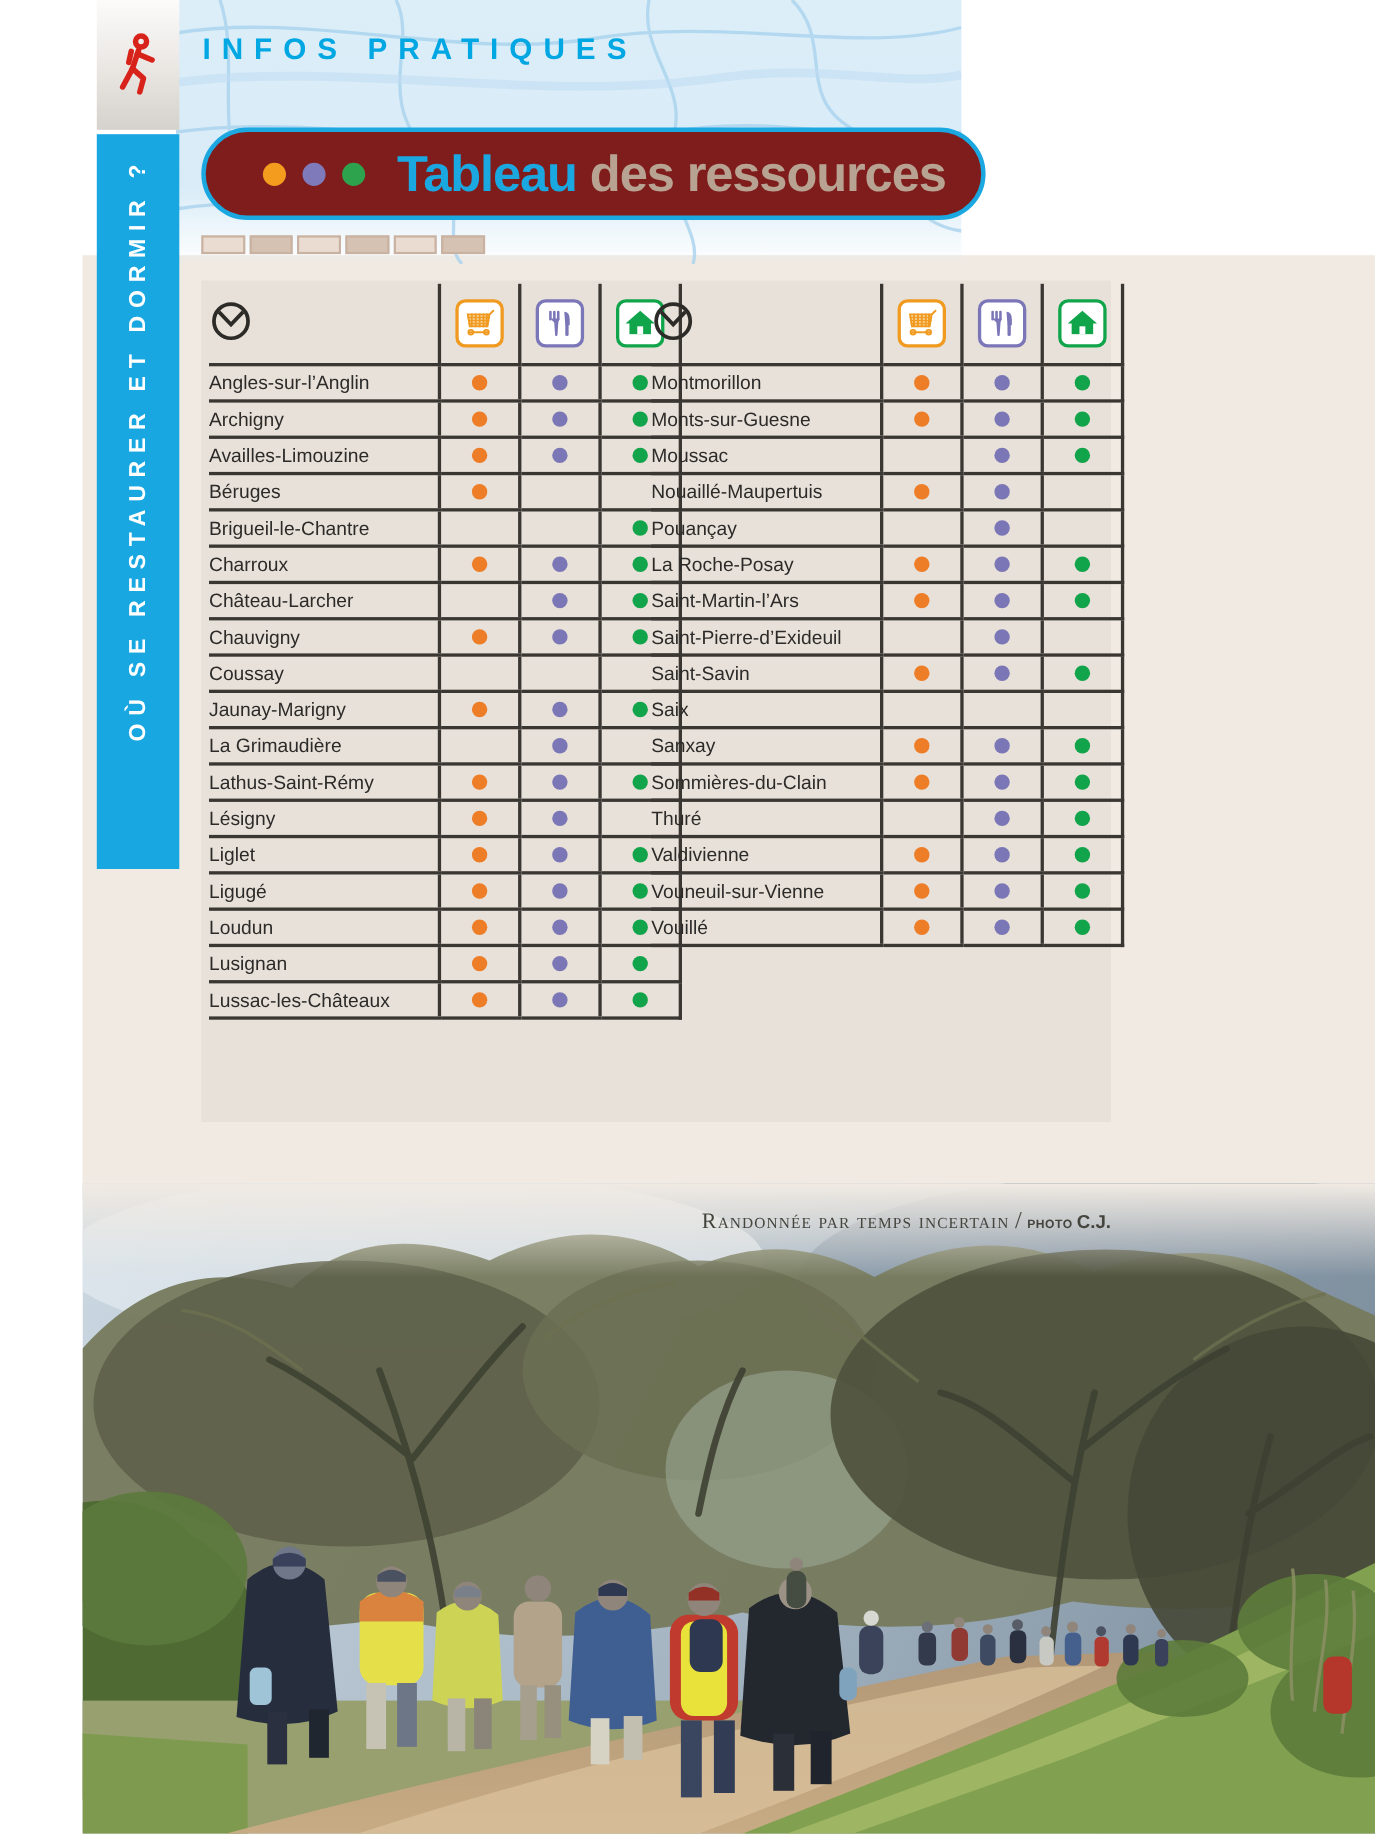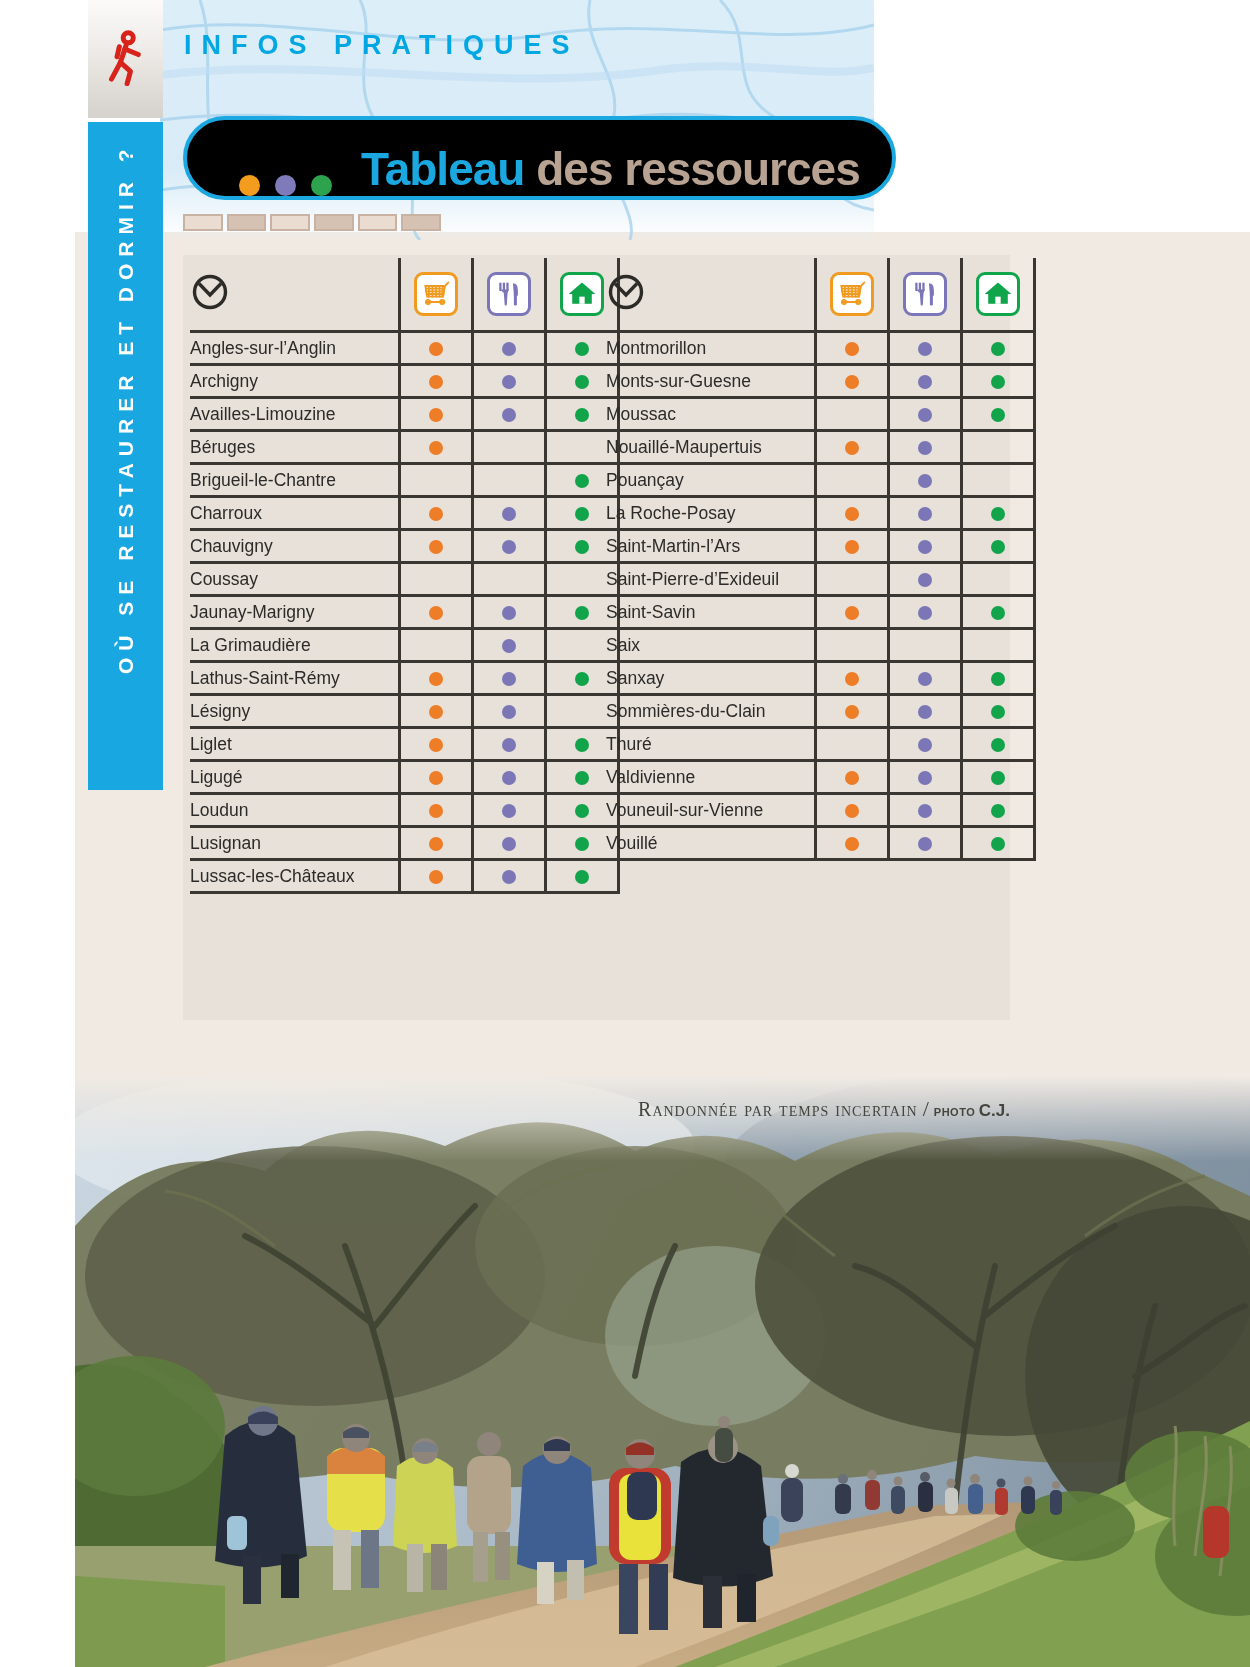--- a/index.html
+++ b/index.html
@@ -28,37 +28,37 @@
     display:flex;align-items:center;justify-content:center;
     color:#fff;font-weight:bold;font-size:21px;letter-spacing:7px;white-space:nowrap;
   }
   
   .kicker{
     position:absolute;left:184px;top:30px;font-size:27px;font-weight:bold;
     color:#00A7E3;letter-spacing:10px;
   }
   .title-capsule{
     position:absolute;left:183px;top:116px;width:713px;height:84px;box-sizing:border-box;
-    background:#000000;border:4px solid #1BA8E1;border-radius:46px;
-    display:flex;align-items:flex-end;padding-left:52px;
+    background:#7f1d1d;border:4px solid #1BA8E1;border-radius:46px;
+    display:flex;align-items:center;padding-left:52px;
   }
   .tdot{width:21px;height:21px;border-radius:50%;margin-right:15px;flex:0 0 auto;}
   .tdot.d1{background:#F49C1E;}
   .tdot.d2{background:#7F7ABA;}
   .tdot.d3{background:#2EA34D;}
   .title-text{font-size:46px;font-weight:bold;margin-left:14px;white-space:nowrap;letter-spacing:-1px;}
   .title-text .w1{color:#1BA8E1;}
   .title-text .w2{color:#B8A392;}
   .dash-strip{position:absolute;left:183px;top:214px;width:262px;height:17px;display:flex;}
   .dash-strip .seg{flex:1;height:13px;margin-right:4px;border:2px solid #C9B2A1;background:#EADCD1;}
   .dash-strip .seg:nth-child(even){background:#D5C2B2;}
   
   table.res{border-collapse:collapse;position:absolute;table-layout:fixed;}
   table.res.left{left:190px;top:258px;}
-  table.res.right{left:606px;top:258px;}
+  table.res.right{left:592px;top:258px;}
   table.res th,table.res td{padding:0;}
   th.name-h{width:208px;height:72px;border-bottom:3px solid #3A3632;text-align:left;padding-left:12px;vertical-align:middle;}
   th.icon-h{width:70px;height:72px;border-left:3px solid #3A3632;border-bottom:3px solid #3A3632;text-align:center;vertical-align:middle;}
   th.icon-h.last{border-right:3px solid #3A3632;}
   td.name{height:30px;border-bottom:3px solid #3A3632;font-size:17.5px;color:#2C2B29;padding-left:12px;vertical-align:middle;white-space:nowrap;}
   td.dotcell{border-left:3px solid #3A3632;border-bottom:3px solid #3A3632;text-align:center;vertical-align:middle;}
   td.dotcell.last{border-right:3px solid #3A3632;}
   .dot{display:inline-block;width:14px;height:14px;border-radius:50%;vertical-align:middle;}
   .dot.shop{background:#ED7D26;}
   .dot.restaurant{background:#7B76B6;}
@@ -214,20 +214,26 @@
       </tr>
       <tr>
         <td class="name">Brigueil-le-Chantre</td>
         <td class="dotcell"></td>
         <td class="dotcell"></td>
         <td class="dotcell last"><span class="dot lodging" style="background: rgb(18, 164, 75);"></span></td>
       </tr>
       <tr>
         <td class="name">Charroux</td>
         <td class="dotcell"><span class="dot shop" style="background: rgb(237, 125, 38);"></span></td>
+        <td class="dotcell"><span class="dot restaurant" style="background: rgb(123, 118, 182);"></span></td>
+        <td class="dotcell last"><span class="dot lodging" style="background: rgb(18, 164, 75);"></span></td>
+      </tr>
+      <tr>
+        <td class="name">Château-Larcher</td>
+        <td class="dotcell"></td>
         <td class="dotcell"><span class="dot restaurant" style="background: rgb(123, 118, 182);"></span></td>
         <td class="dotcell last"><span class="dot lodging" style="background: rgb(18, 164, 75);"></span></td>
       </tr>
       <tr>
         <td class="name">Chauvigny</td>
         <td class="dotcell"><span class="dot shop" style="background: rgb(237, 125, 38);"></span></td>
         <td class="dotcell"><span class="dot restaurant" style="background: rgb(123, 118, 182);"></span></td>
         <td class="dotcell last"><span class="dot lodging" style="background: rgb(18, 164, 75);"></span></td>
       </tr>
       <tr>

